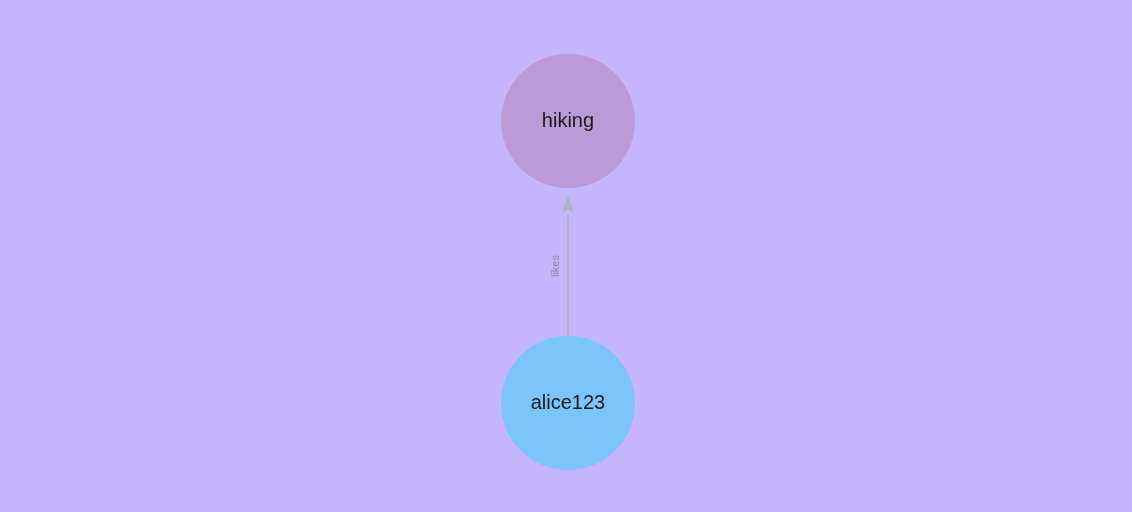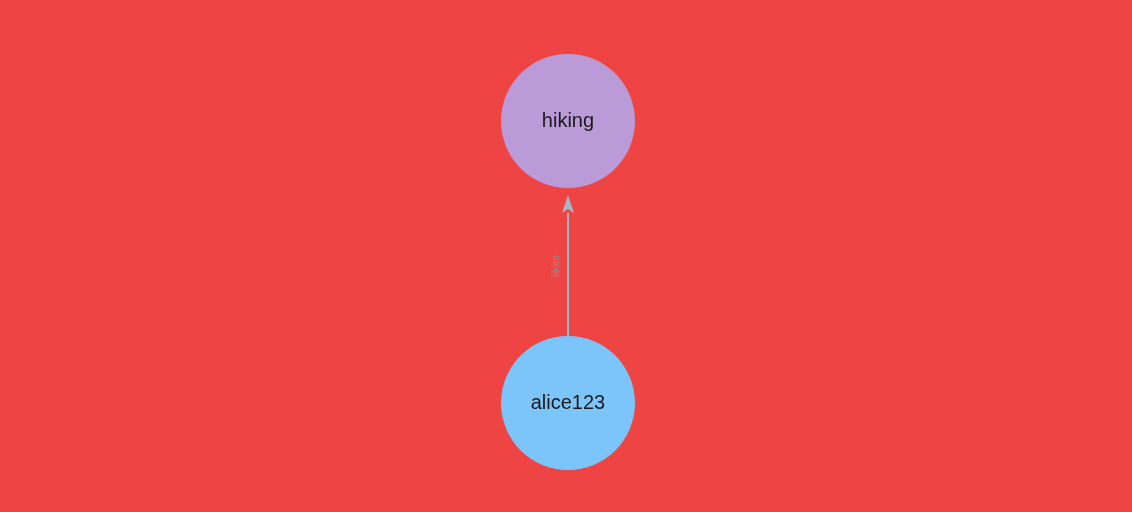--- a/index.html
+++ b/index.html
@@ -11,21 +11,21 @@
     width: 1132px;
     height: 512px;
     background: #f4f6f5;
     font-family: "Liberation Sans", sans-serif;
     overflow: hidden;
   }
   #graph-canvas {
     position: relative;
     width: 1132px;
     height: 512px;
-    background: #ef4444;
+    background: #c4b5fd;
   }
   #graph-svg {
     position: absolute;
     top: 0;
     left: 0;
     width: 1132px;
     height: 512px;
     display: block;
   }
   .node-circle {

